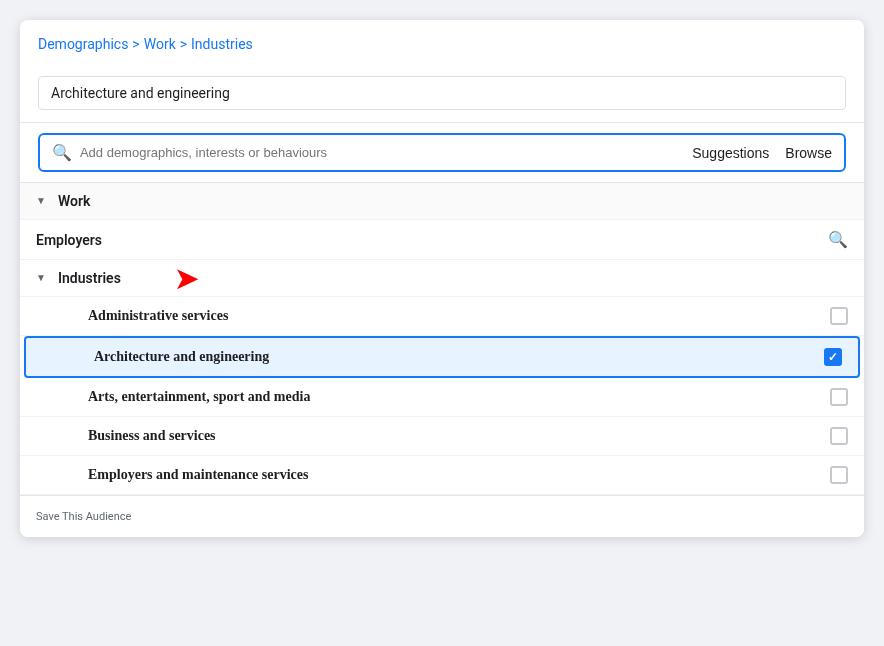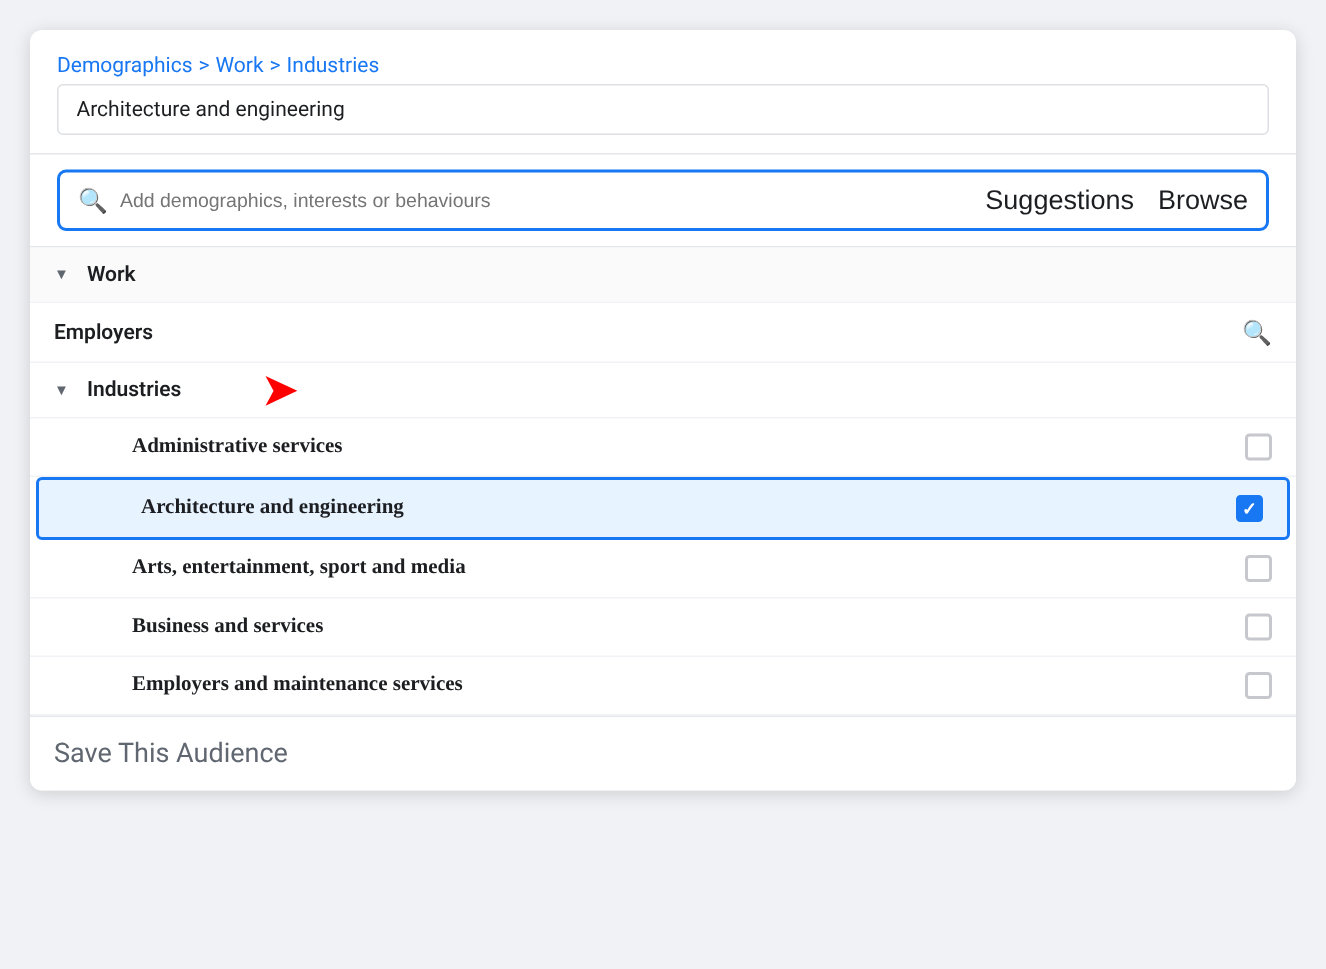--- a/index.html
+++ b/index.html
@@ -21,21 +21,21 @@
     }
     
     .top-section {
       padding: 16px 18px 12px;
       border-bottom: 1px solid #e4e6ea;
     }
     .breadcrumb {
       display: flex;
       align-items: center;
       gap: 4px;
-      margin-bottom: 4px;
+      margin-bottom: 24px;
       font-size: 14px;
     }
     .breadcrumb-link {
       color: #1877f2;
       cursor: pointer;
       text-decoration: none;
     }
     .breadcrumb-separator {
       color: #1877f2;
       font-size: 14px;
@@ -76,21 +76,21 @@
       font-size: 13px;
       color: #8a8d91;
       background: transparent;
     }
     .search-actions {
       display: flex;
       gap: 16px;
       align-items: center;
     }
     .search-action-btn {
-      font-size: 18px;
+      font-size: 14px;
       color: #1c1e21;
       cursor: pointer;
       background: none;
       border: none;
       font-weight: 500;
     }
     
     .tree-section {
       padding: 0;
     }
@@ -168,21 +168,21 @@
       content: '✓';
       color: #fff;
       font-size: 12px;
       font-weight: 700;
     }
     
     .bottom-fade {
       padding: 14px 16px;
       border-top: 1px solid #e4e6ea;
       background: linear-gradient(to bottom, rgba(255,255,255,0.8), rgba(255,255,255,1));
-      font-size: 18px;
+      font-size: 11px;
       color: #606770;
     }
   </style>
 </head>
 <body>
 
 <div class="panel">
 
   <div class="top-section">
     <nav class="breadcrumb">

